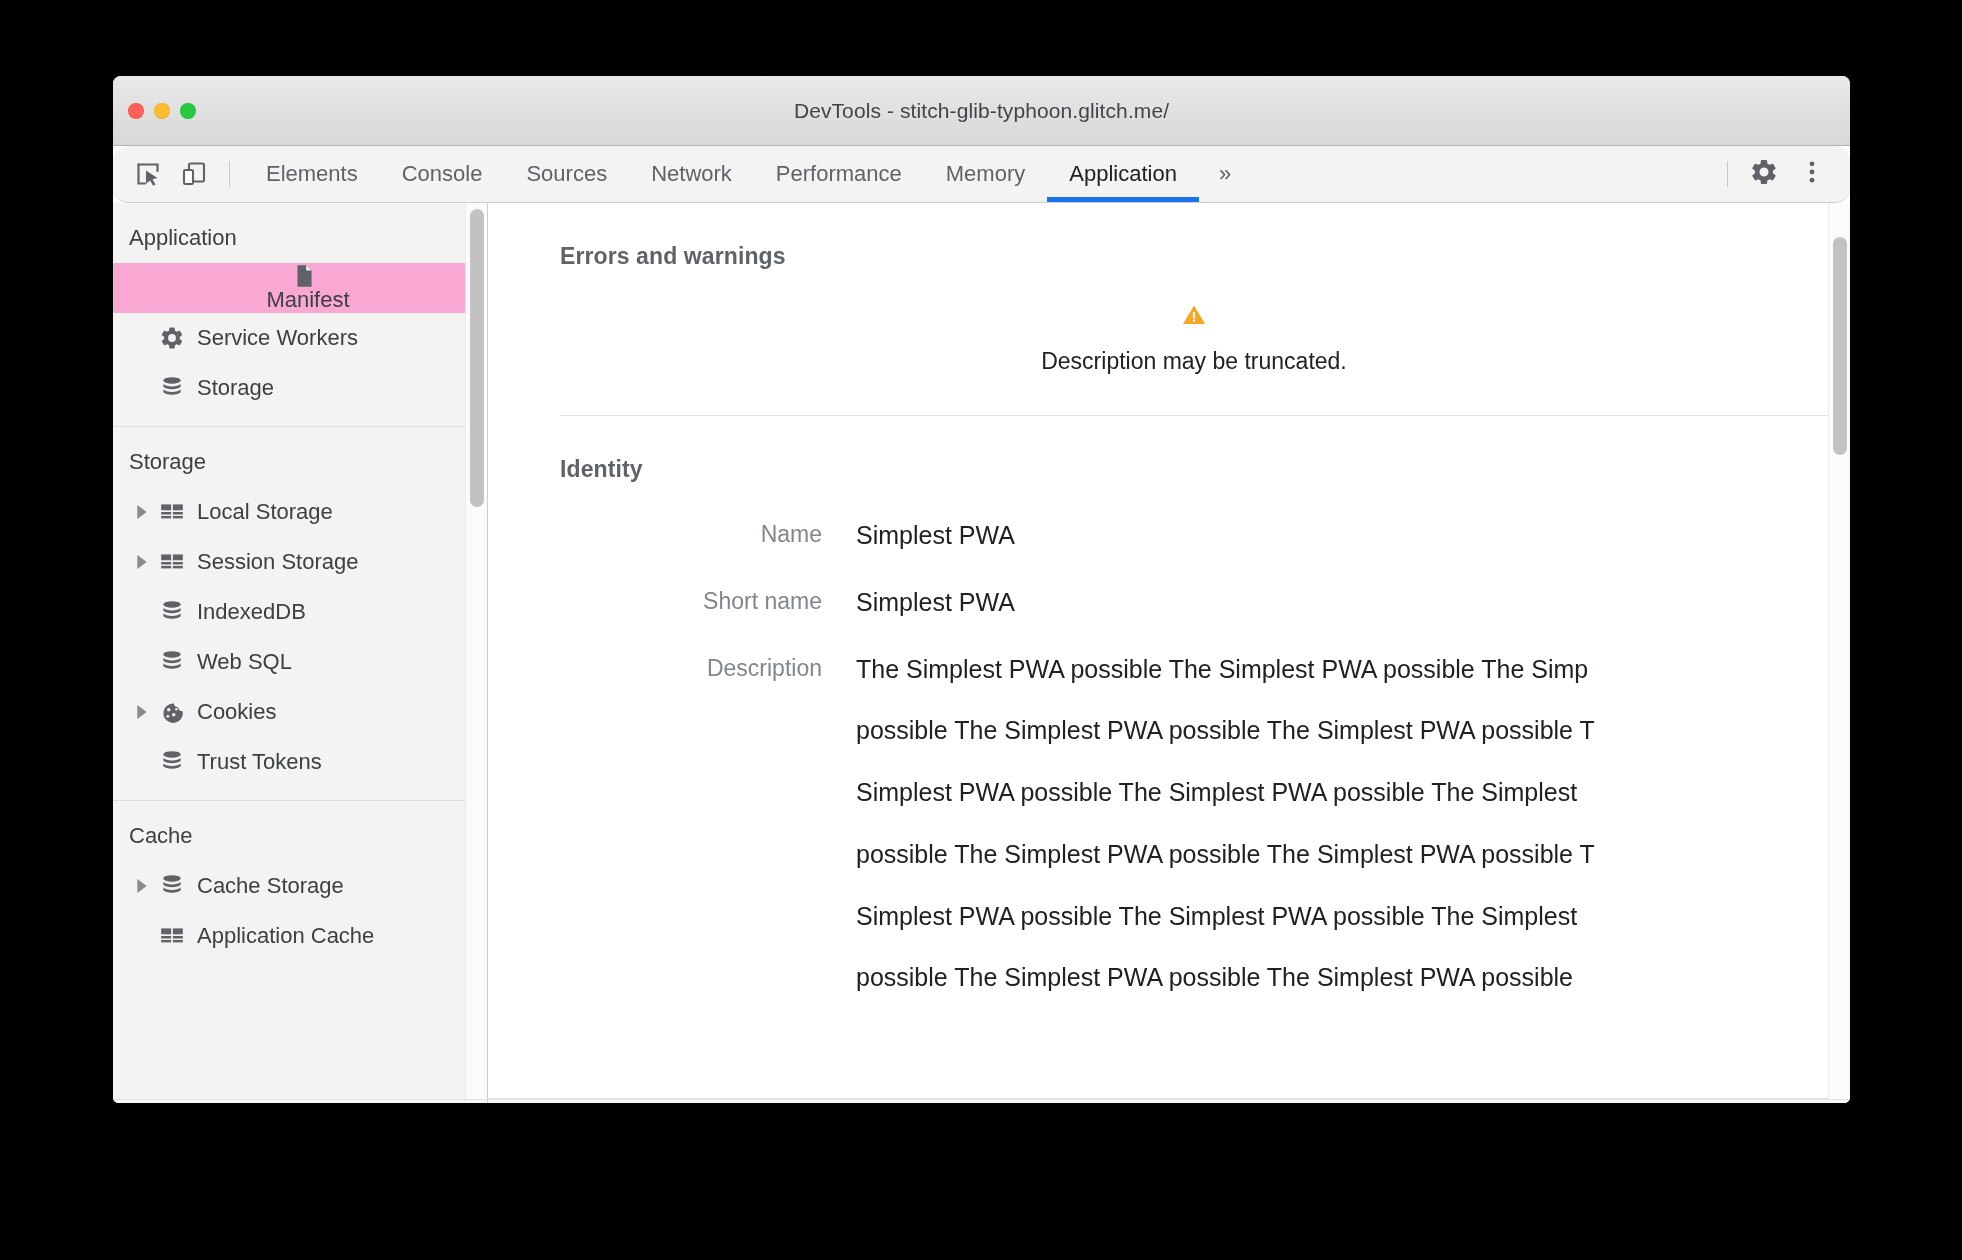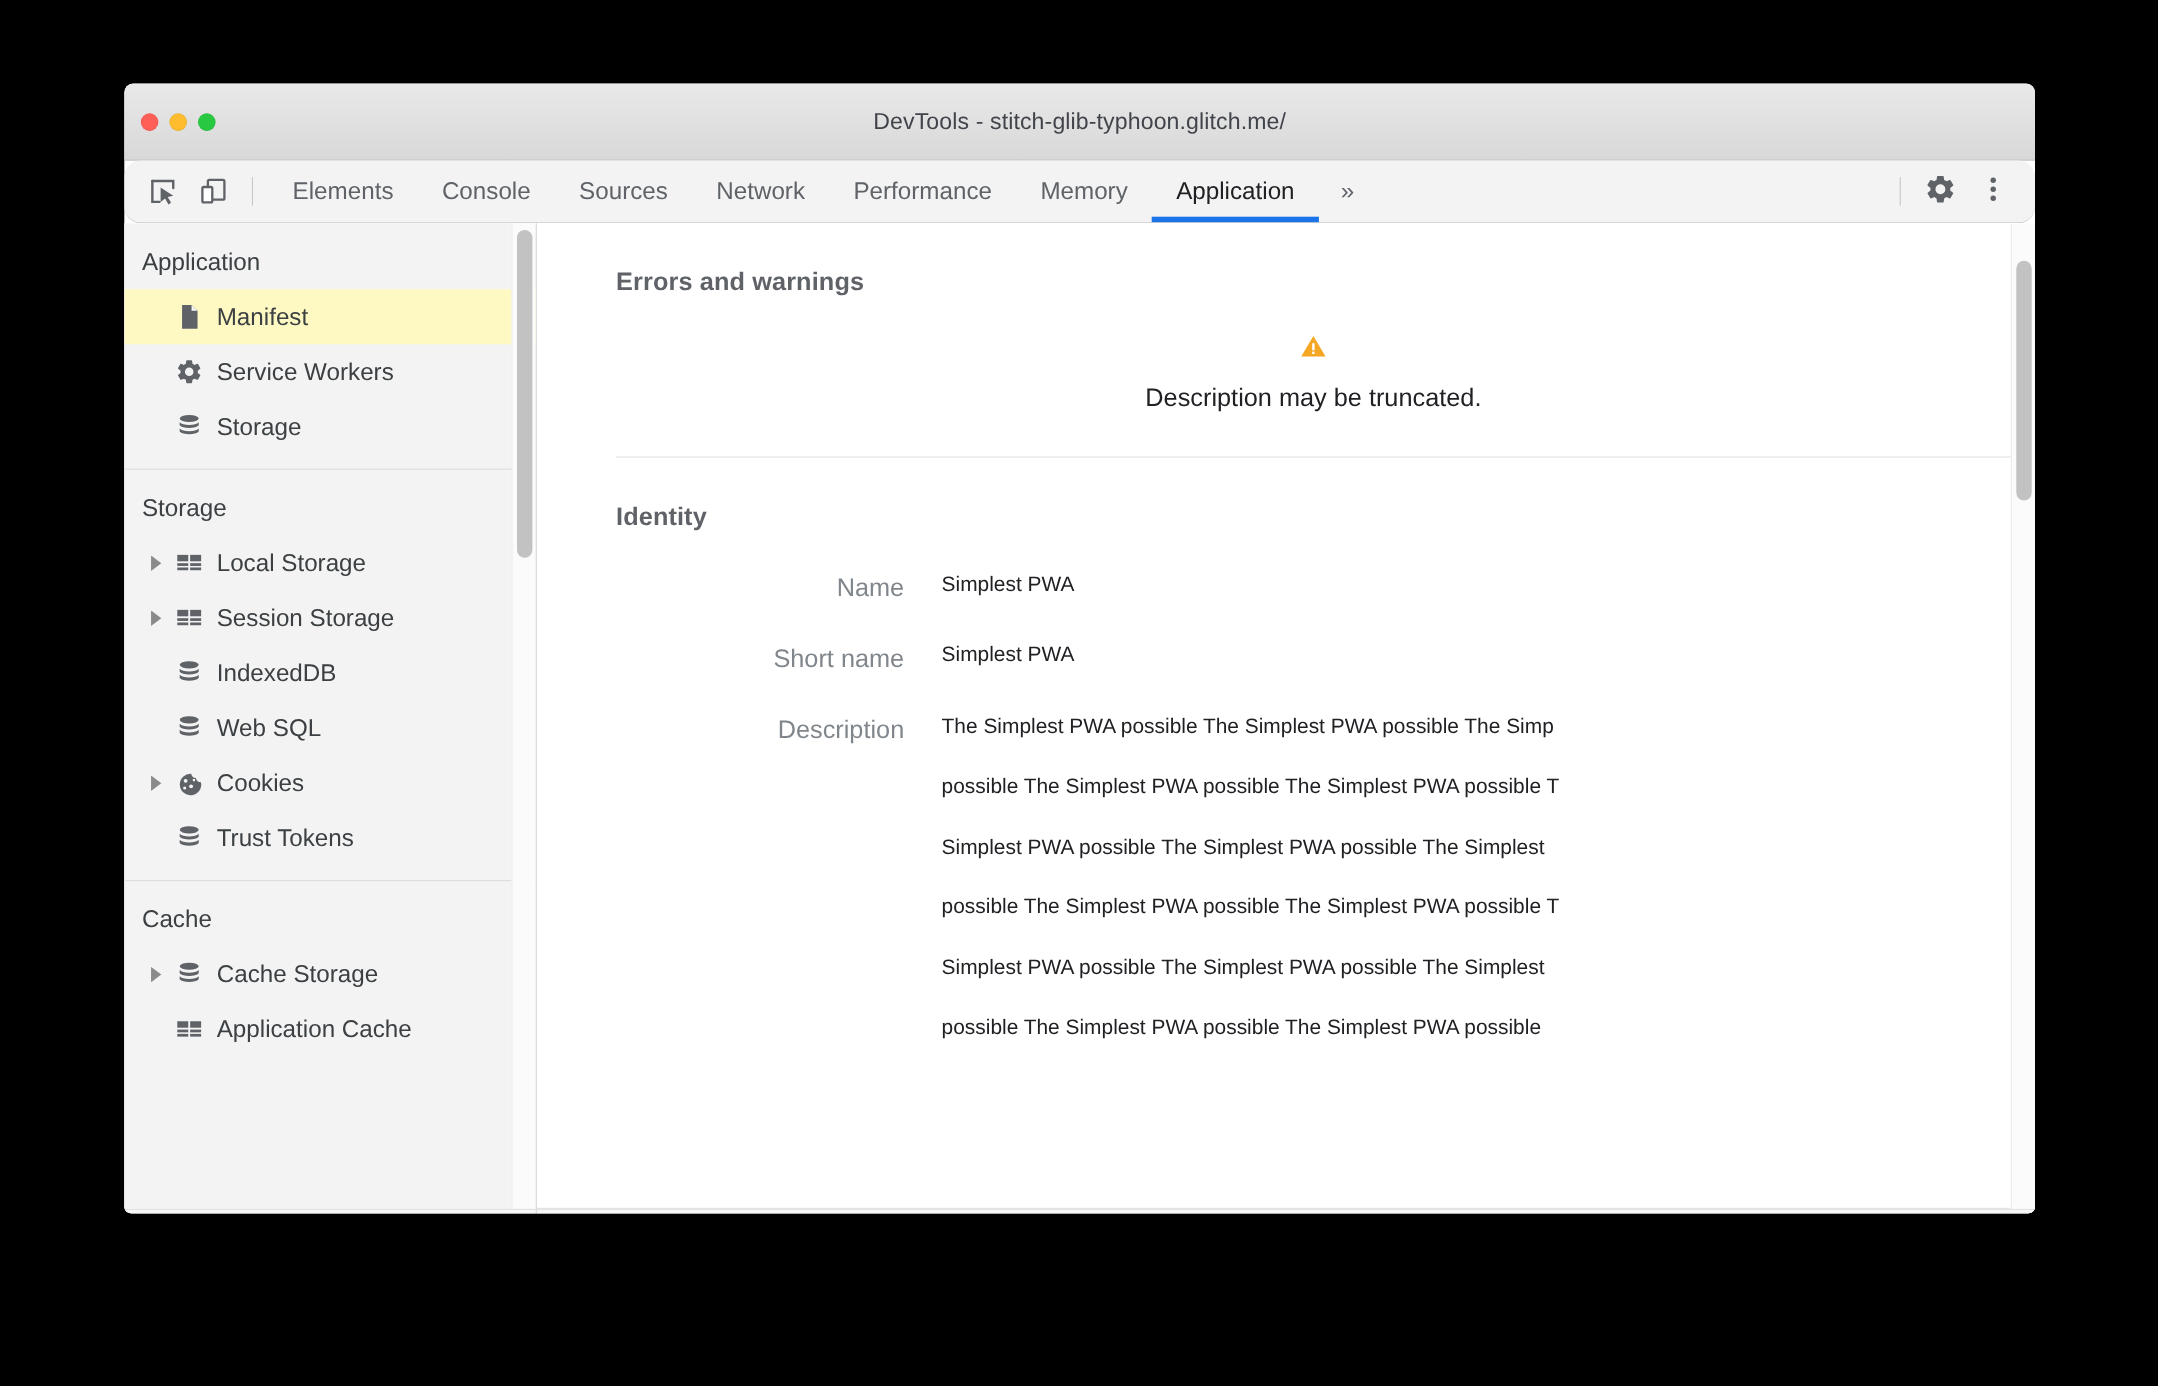--- a/index.html
+++ b/index.html
@@ -153,21 +153,21 @@
   .side-item {
     display: flex;
     align-items: center;
     height: 50px;
     padding-left: 16px;
     font-size: 22px;
     color: #3c4043;
     cursor: default;
     white-space: nowrap;
   }
-  .side-item.selected { background: #fef9c3; }
+  .side-item.selected { background: #f9a8d4; flex-direction: column; }
   .side-twisty {
     width: 26px; flex: none;
     display: flex; align-items: center; justify-content: center;
   }
   .side-twisty.empty { visibility: hidden; }
   .side-ico {
     width: 34px; flex: none;
     display: flex; align-items: center; justify-content: center;
     margin-right: 8px;
   }
@@ -245,21 +245,21 @@
   .field-label {
     width: 296px;
     flex: none;
     text-align: right;
     padding-right: 34px;
     font-size: 23px;
     color: #80868b;
     line-height: 1.15;
   }
   .field-value {
-    font-size: 19px;
+    font-size: 25px;
     color: #202124;
     line-height: 1.15;
     white-space: nowrap;
   }
   .desc-line { margin-bottom: 33px; white-space: nowrap; }
   .desc-line:last-child { margin-bottom: 0; }
 
   .main-bottom-rule {
     position: absolute;
     left: 0; right: 22px; bottom: 21px;

